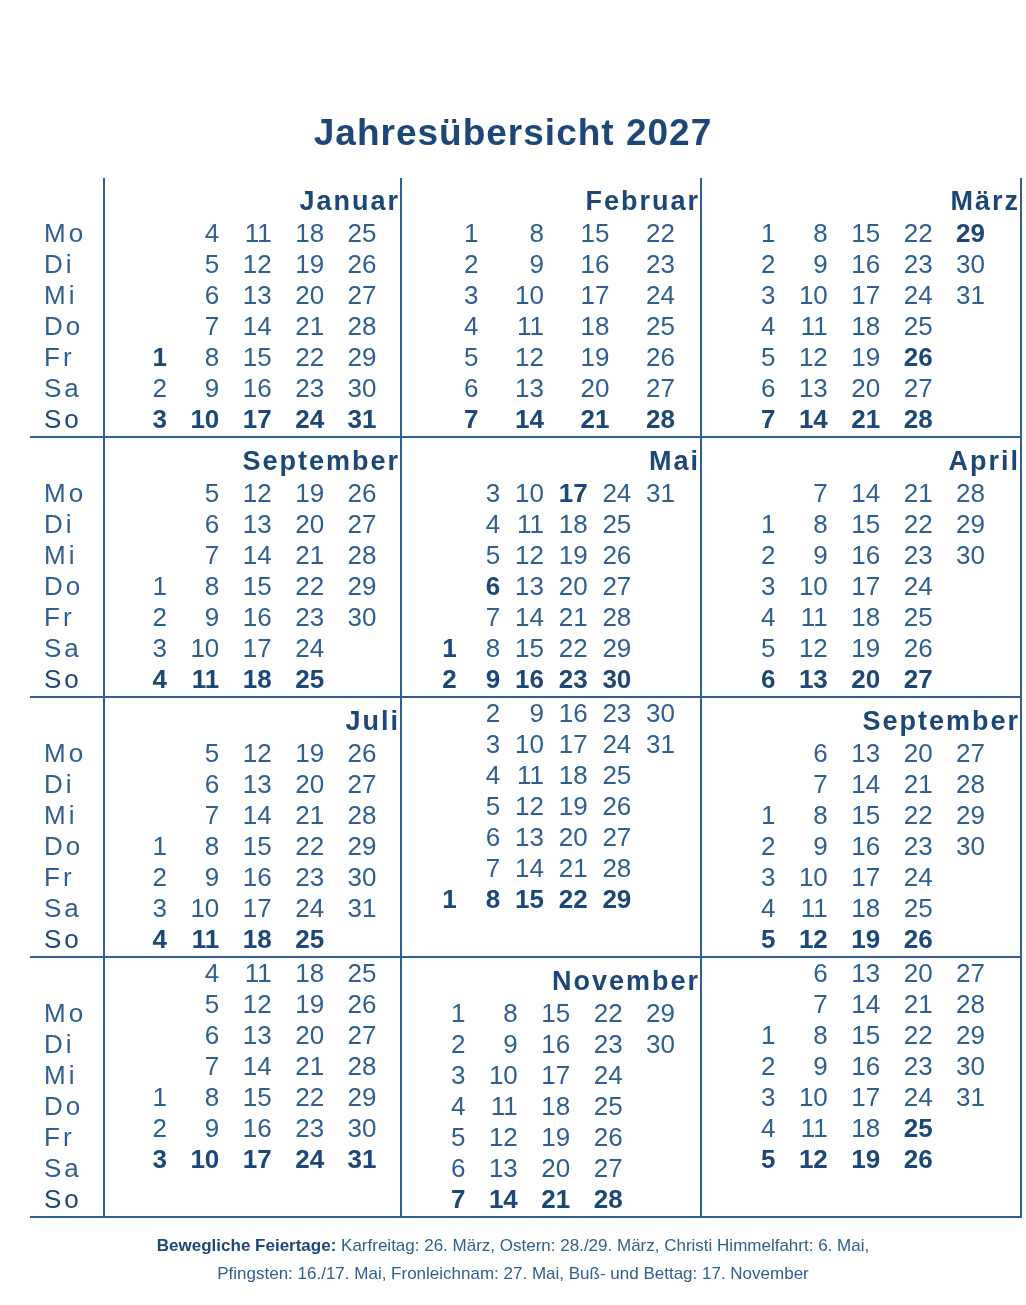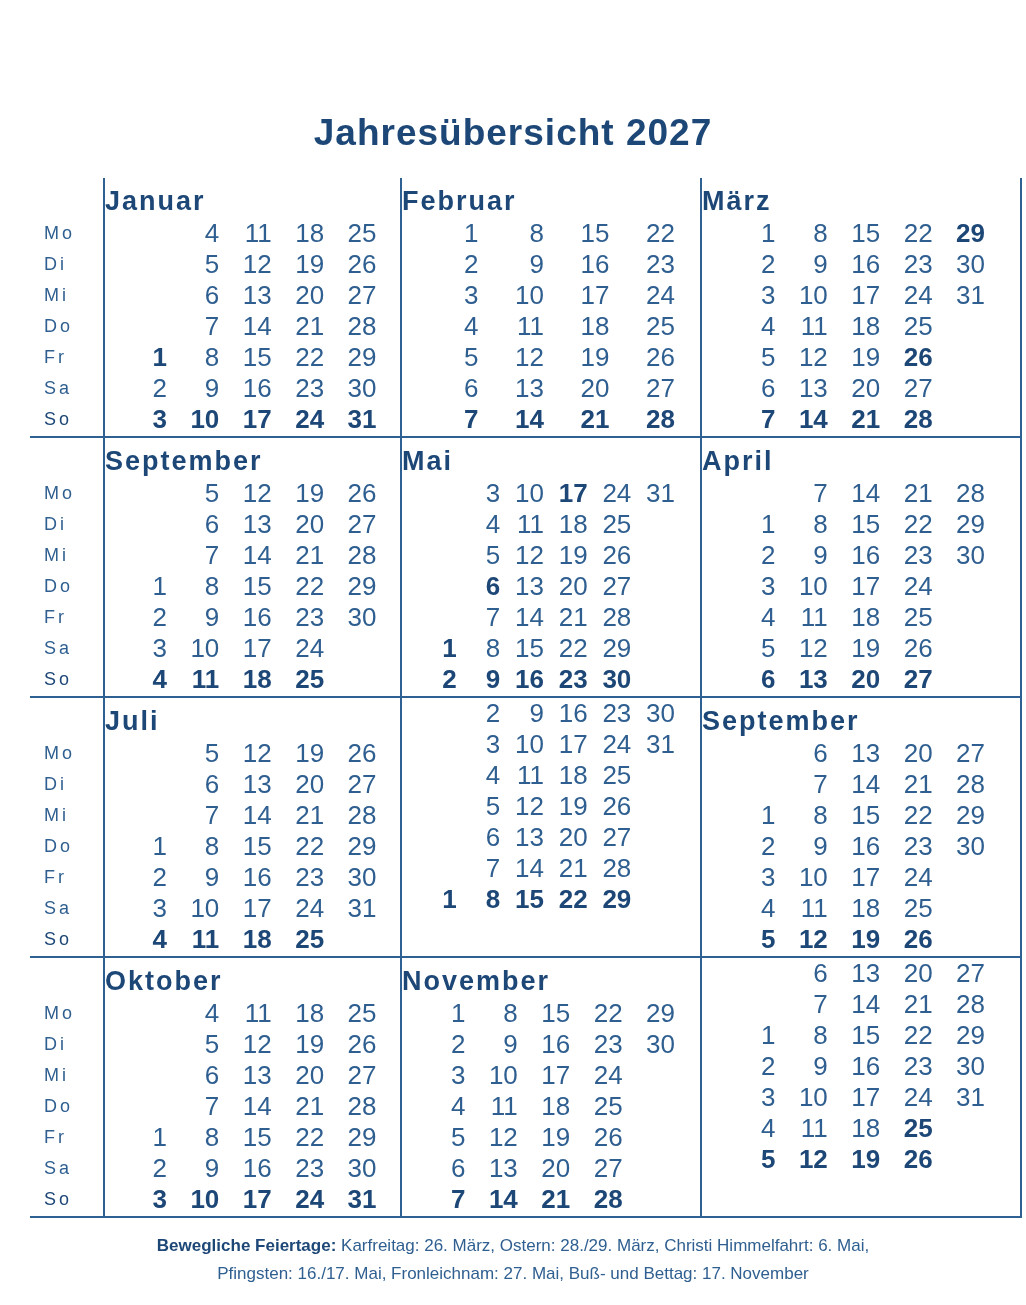--- a/index.html
+++ b/index.html
@@ -31,29 +31,29 @@
   .quarter{
     display:grid;
     grid-template-columns:73px 297px 300px 322px;
     height:260px;
     border-bottom:2px solid var(--line);
   }
   .labels{ padding-top:40px; }
   .labels .day-label{
     height:31px; line-height:31px;
     padding-left:14px;
-    font-size:18px; letter-spacing:3px;
+    font-size:26px; letter-spacing:3px;
   }
   .labels .day-label.b{ font-weight:normal; color:var(--ink-bold); }
 
   .month{ border-left:2px solid var(--line); }
   .month.last{ border-right:2px solid var(--line); }
   .month-name{
     height:40px; line-height:46px;
-    text-align:left;
+    text-align:right;
     font-size:27px; font-weight:bold; letter-spacing:2px;
     color:var(--ink-bold);
   }
   .weeks{
     width:262px; margin:0 auto;
     display:grid;
     grid-template-columns:repeat(var(--cols),1fr);
   }
   .num{
     height:31px; line-height:31px;
@@ -481,21 +481,20 @@
         <div class="labels">
           <div class="day-label">Mo</div>
           <div class="day-label">Di</div>
           <div class="day-label">Mi</div>
           <div class="day-label">Do</div>
           <div class="day-label">Fr</div>
           <div class="day-label">Sa</div>
           <div class="day-label b">So</div>
         </div>
         <div class="month">
-          <div class="month-name">Oktober</div>
           <div class="weeks" style="--cols: 5;">
             <div class="num"></div>
             <div class="num">4</div>
             <div class="num">11</div>
             <div class="num">18</div>
             <div class="num">25</div>
             <div class="num"></div>
             <div class="num">5</div>
             <div class="num">12</div>
             <div class="num">19</div>

